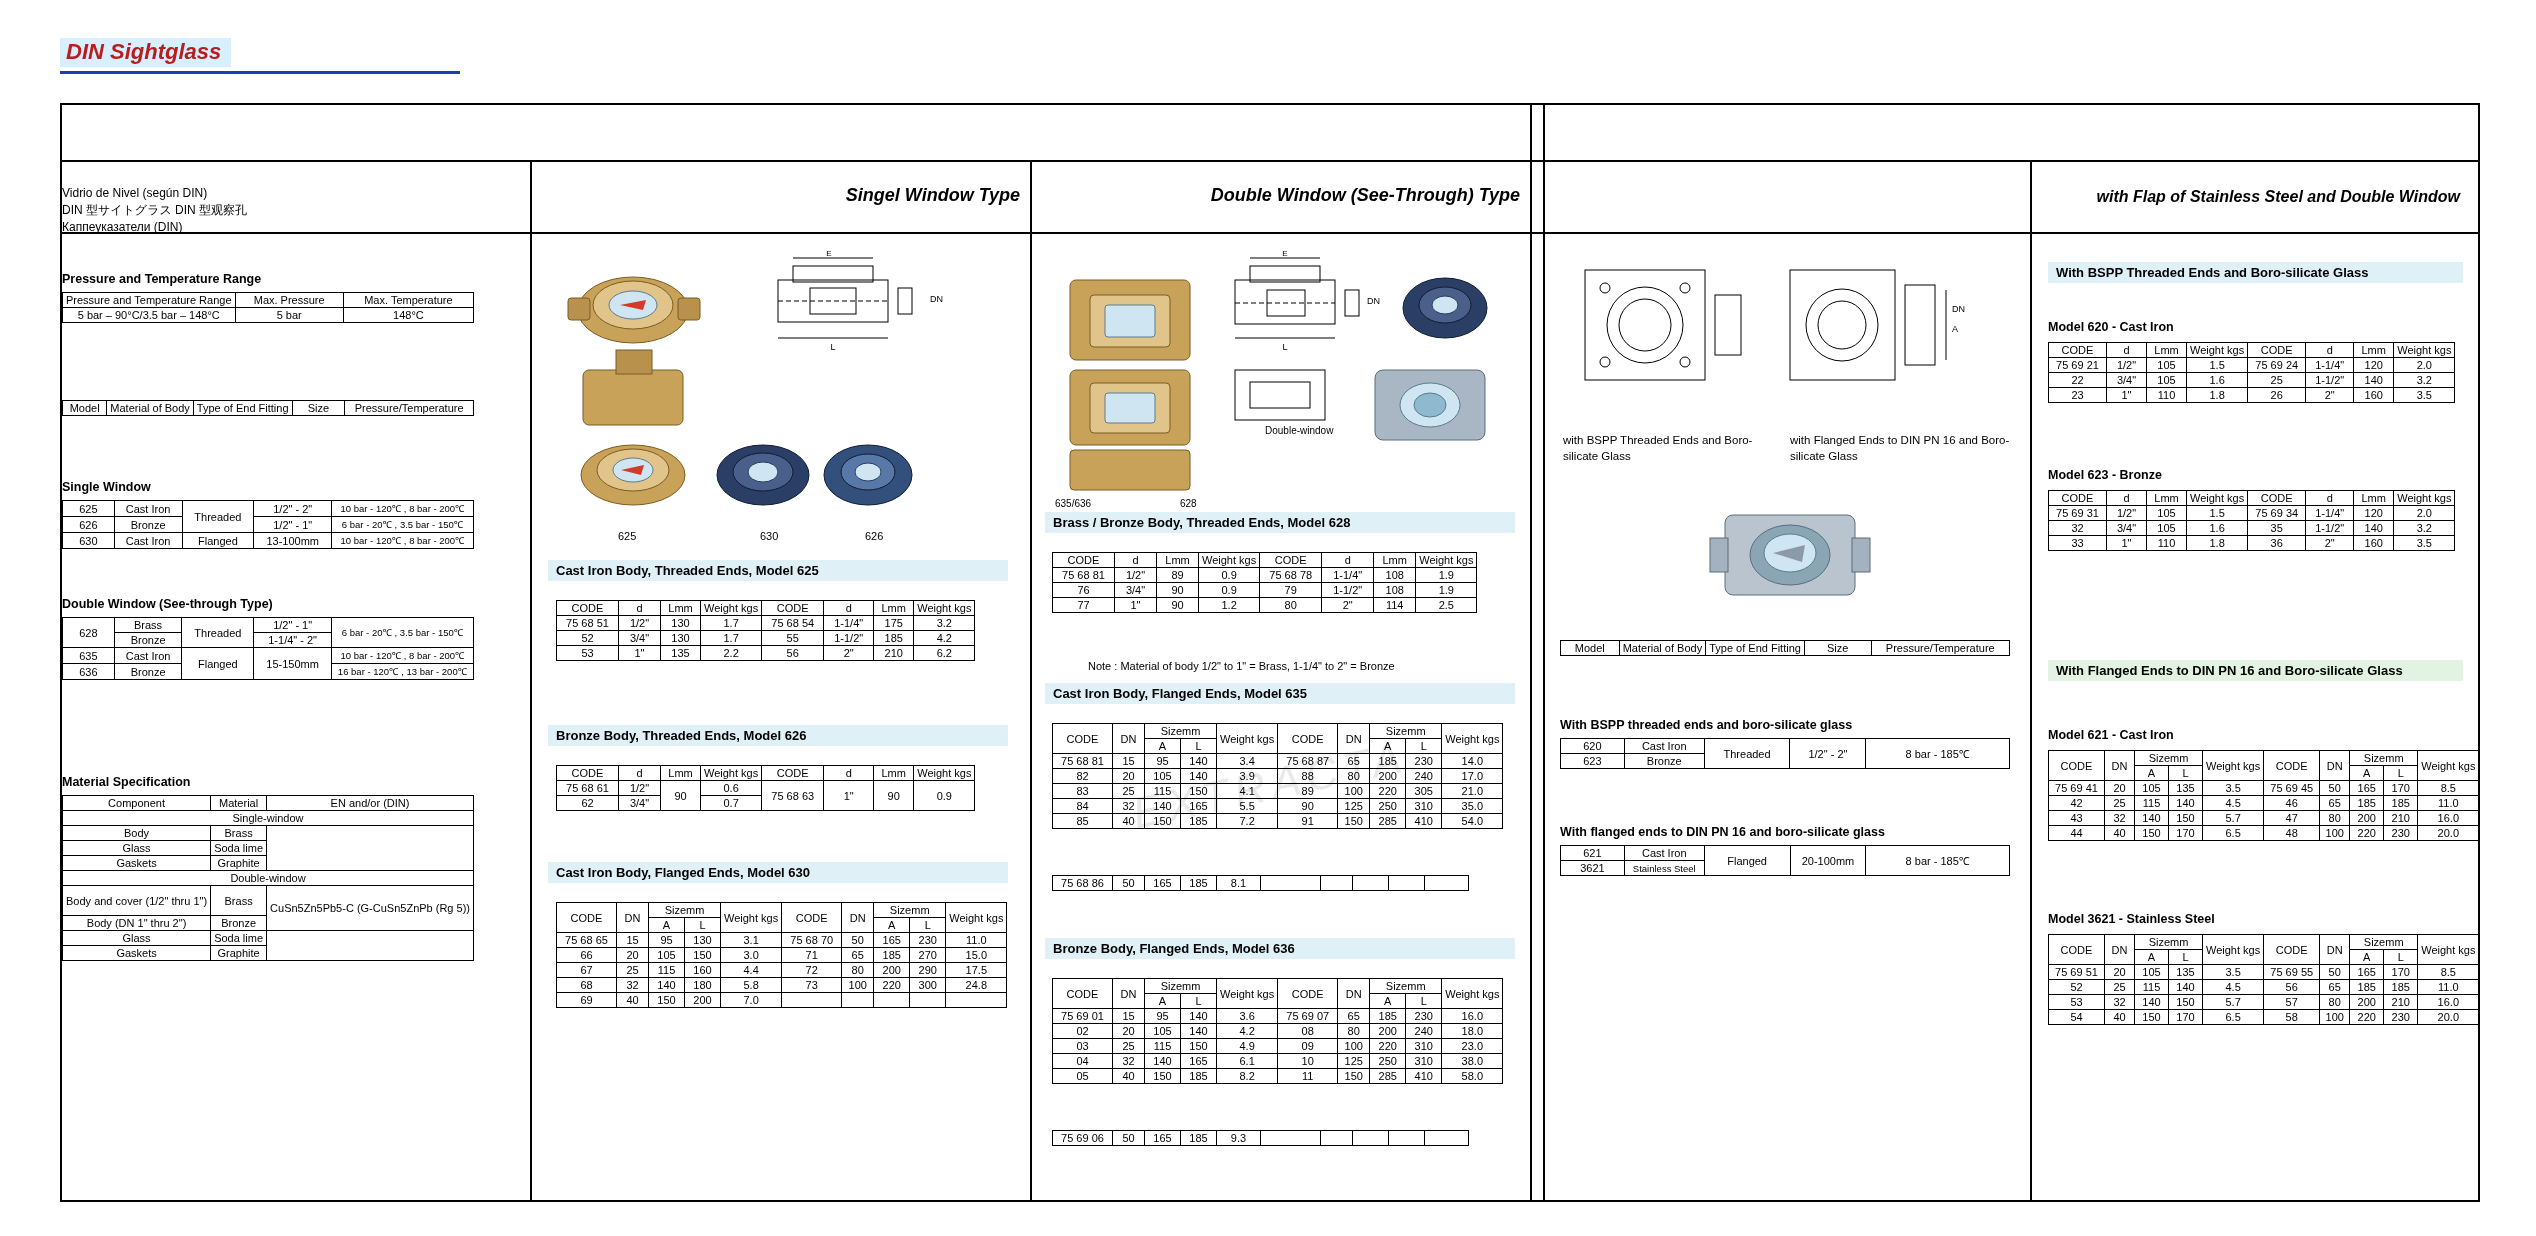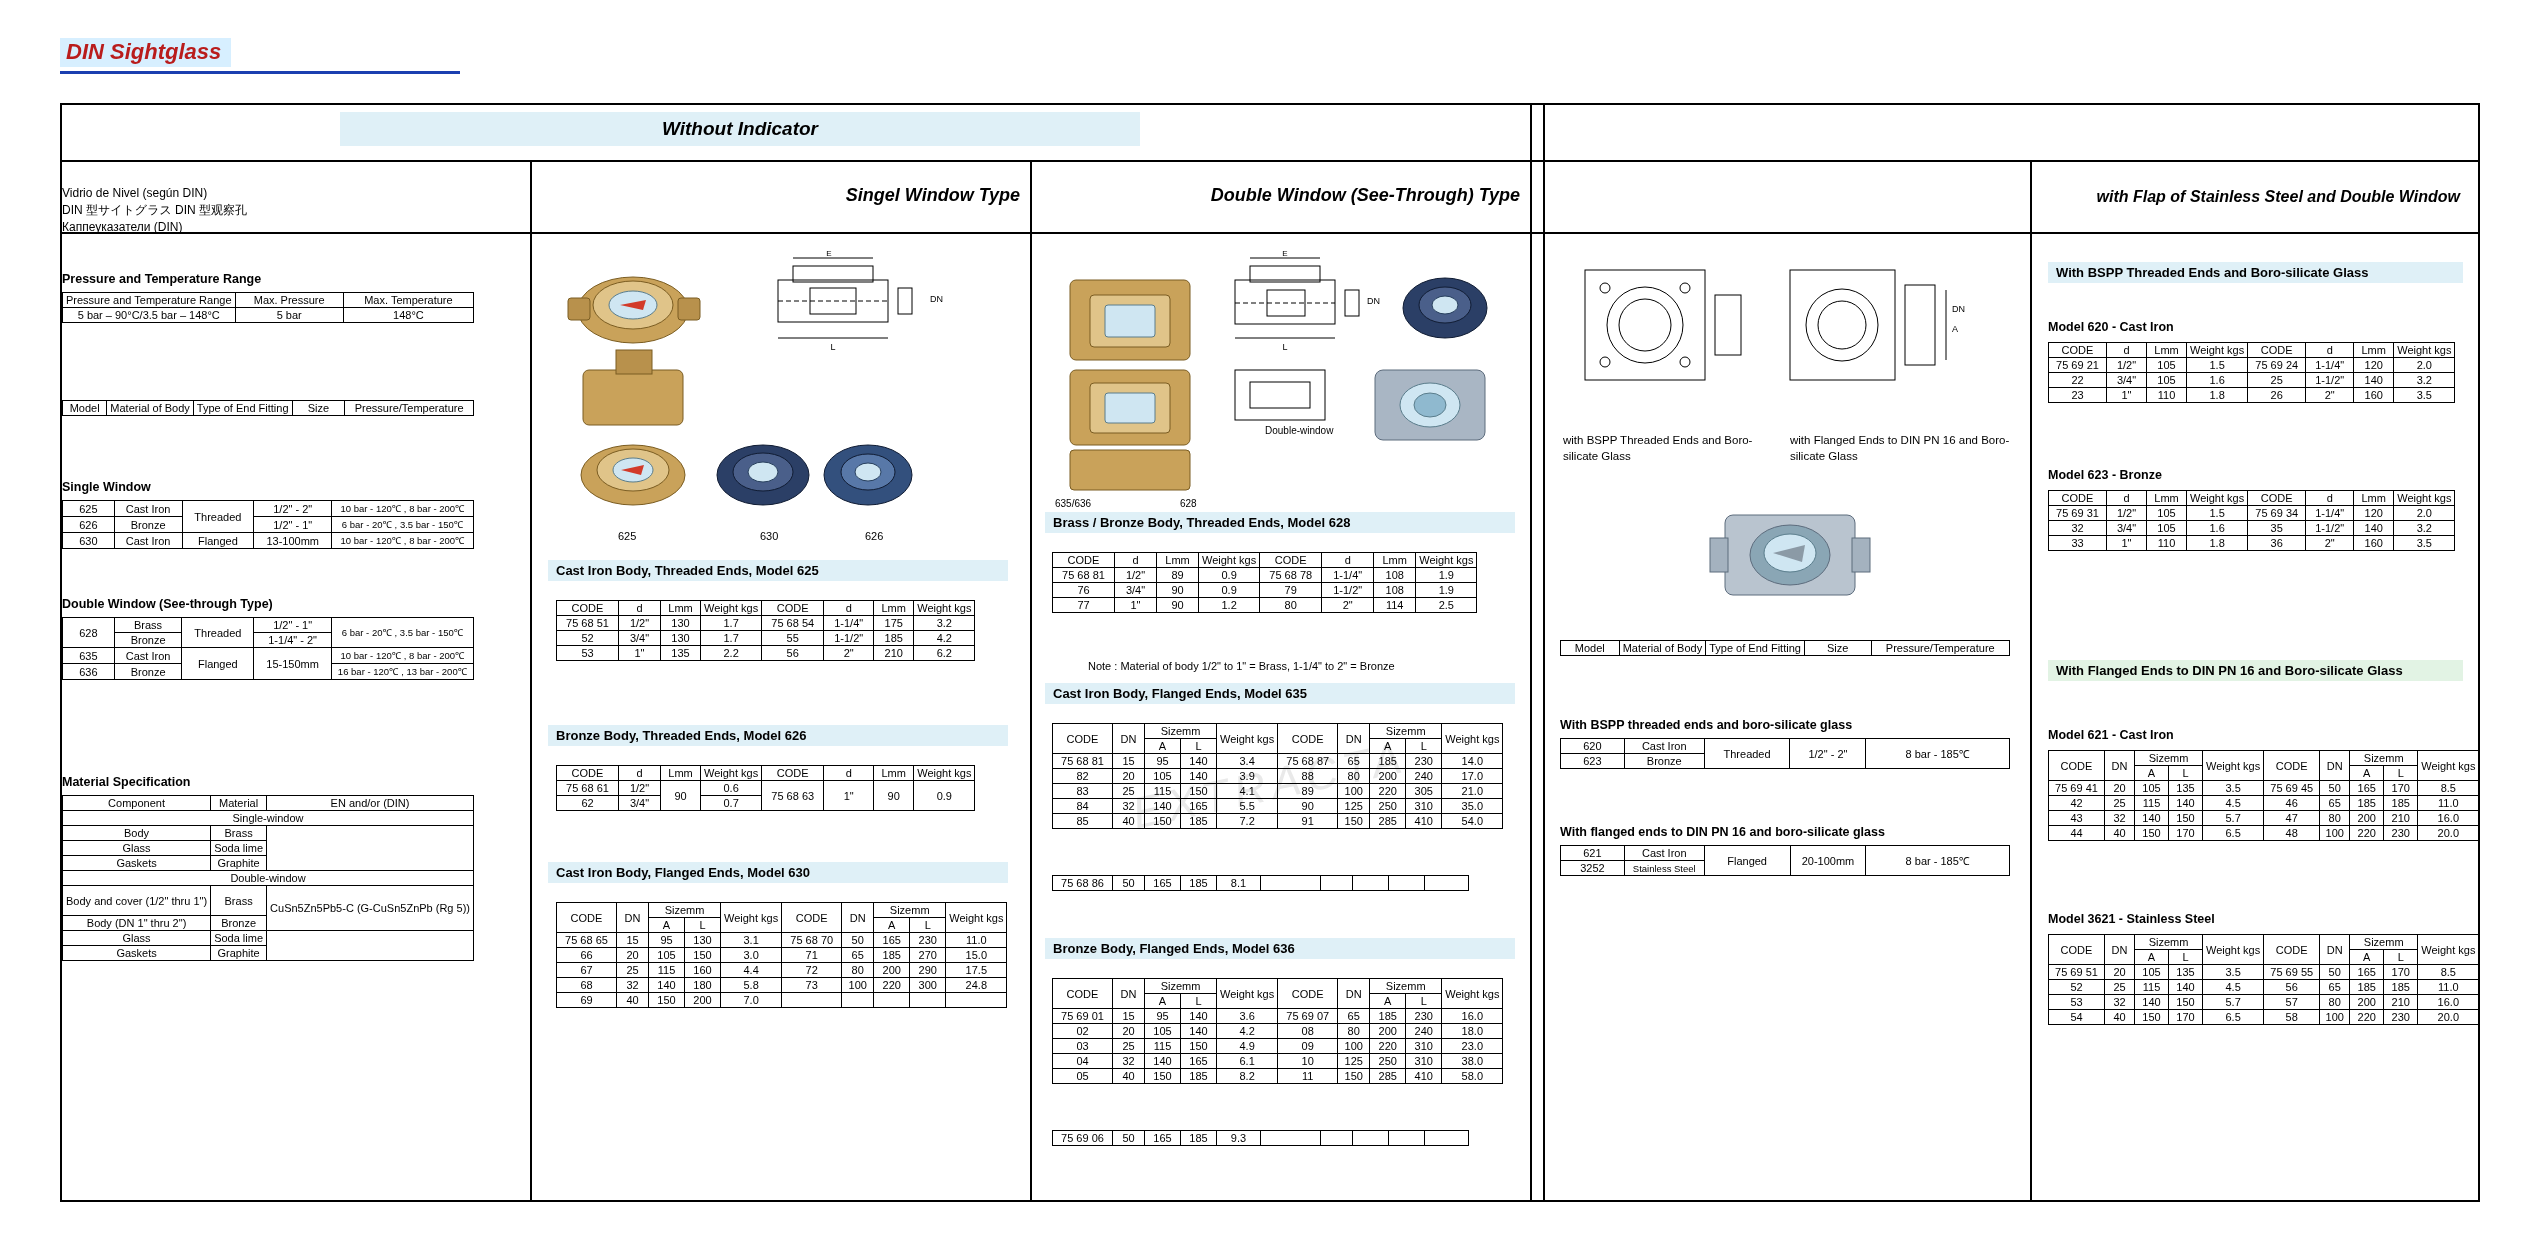--- a/index.html
+++ b/index.html
@@ -103,21 +103,20 @@
   <div class="hline" style="left:60px; top:1200px; width:2420px;"></div>
 
   <div class="vline" style="left:60px; top:103px; height:1099px;"></div>
   <div class="vline" style="left:2478px; top:103px; height:1099px;"></div>
   <div class="vline" style="left:530px; top:160px; height:1042px;"></div>
   <div class="vline" style="left:1030px; top:160px; height:1042px;"></div>
   <div class="vline" style="left:1530px; top:103px; height:1099px;"></div>
   <div class="vline" style="left:1543px; top:103px; height:1099px;"></div>
   <div class="vline" style="left:2030px; top:160px; height:1042px;"></div>
 
-  <div class="banner b1" style="left:340px; top:112px; width:800px;">Without Indicator</div>
 
   <div class="colhead" style="left:540px; top:185px; width:480px;">Singel Window Type</div>
   <div class="colhead" style="left:1040px; top:185px; width:480px;">Double Window (See-Through) Type</div>
   <div class="colhead" style="left:1560px; top:188px; width:900px; font-size:16px;">with Flap of Stainless Steel   and Double Window</div>
 
   <div class="leftintro">
     <div>Vidrio de Nivel (según DIN)</div>
     <div>DIN 型サイトグラス    DIN 型观察孔</div>
     <div>Каппеуказатели (DIN)</div>
   </div>
@@ -829,21 +828,21 @@
   <table class="t" style="position:absolute; left:1560px; top:845px; width:450px;">
     <tbody>
         <tr>
       <td style="width:64px;">621</td>
       <td style="width:80px;">Cast Iron</td>
       <td style="width:86px;" rowspan="2">Flanged</td>
       <td style="width:76px;" rowspan="2">20-100mm</td>
       <td style="width:144px;" rowspan="2">8 bar - 185℃</td>
     </tr>
     <tr>
-      <td>3252</td>
+      <td>3621</td>
       <td class="tiny">Stainless Steel</td>
     </tr>
   </tbody>
     </table>
 
   <div style="position:absolute; left:2048px; top:262px; width:415px;">
     <span class="bluebar">With BSPP Threaded Ends and Boro-silicate Glass</span>
   </div>
 
   <div style="position:absolute; left:2048px; top:320px;" class="secthead">Model 620 - Cast Iron</div>

